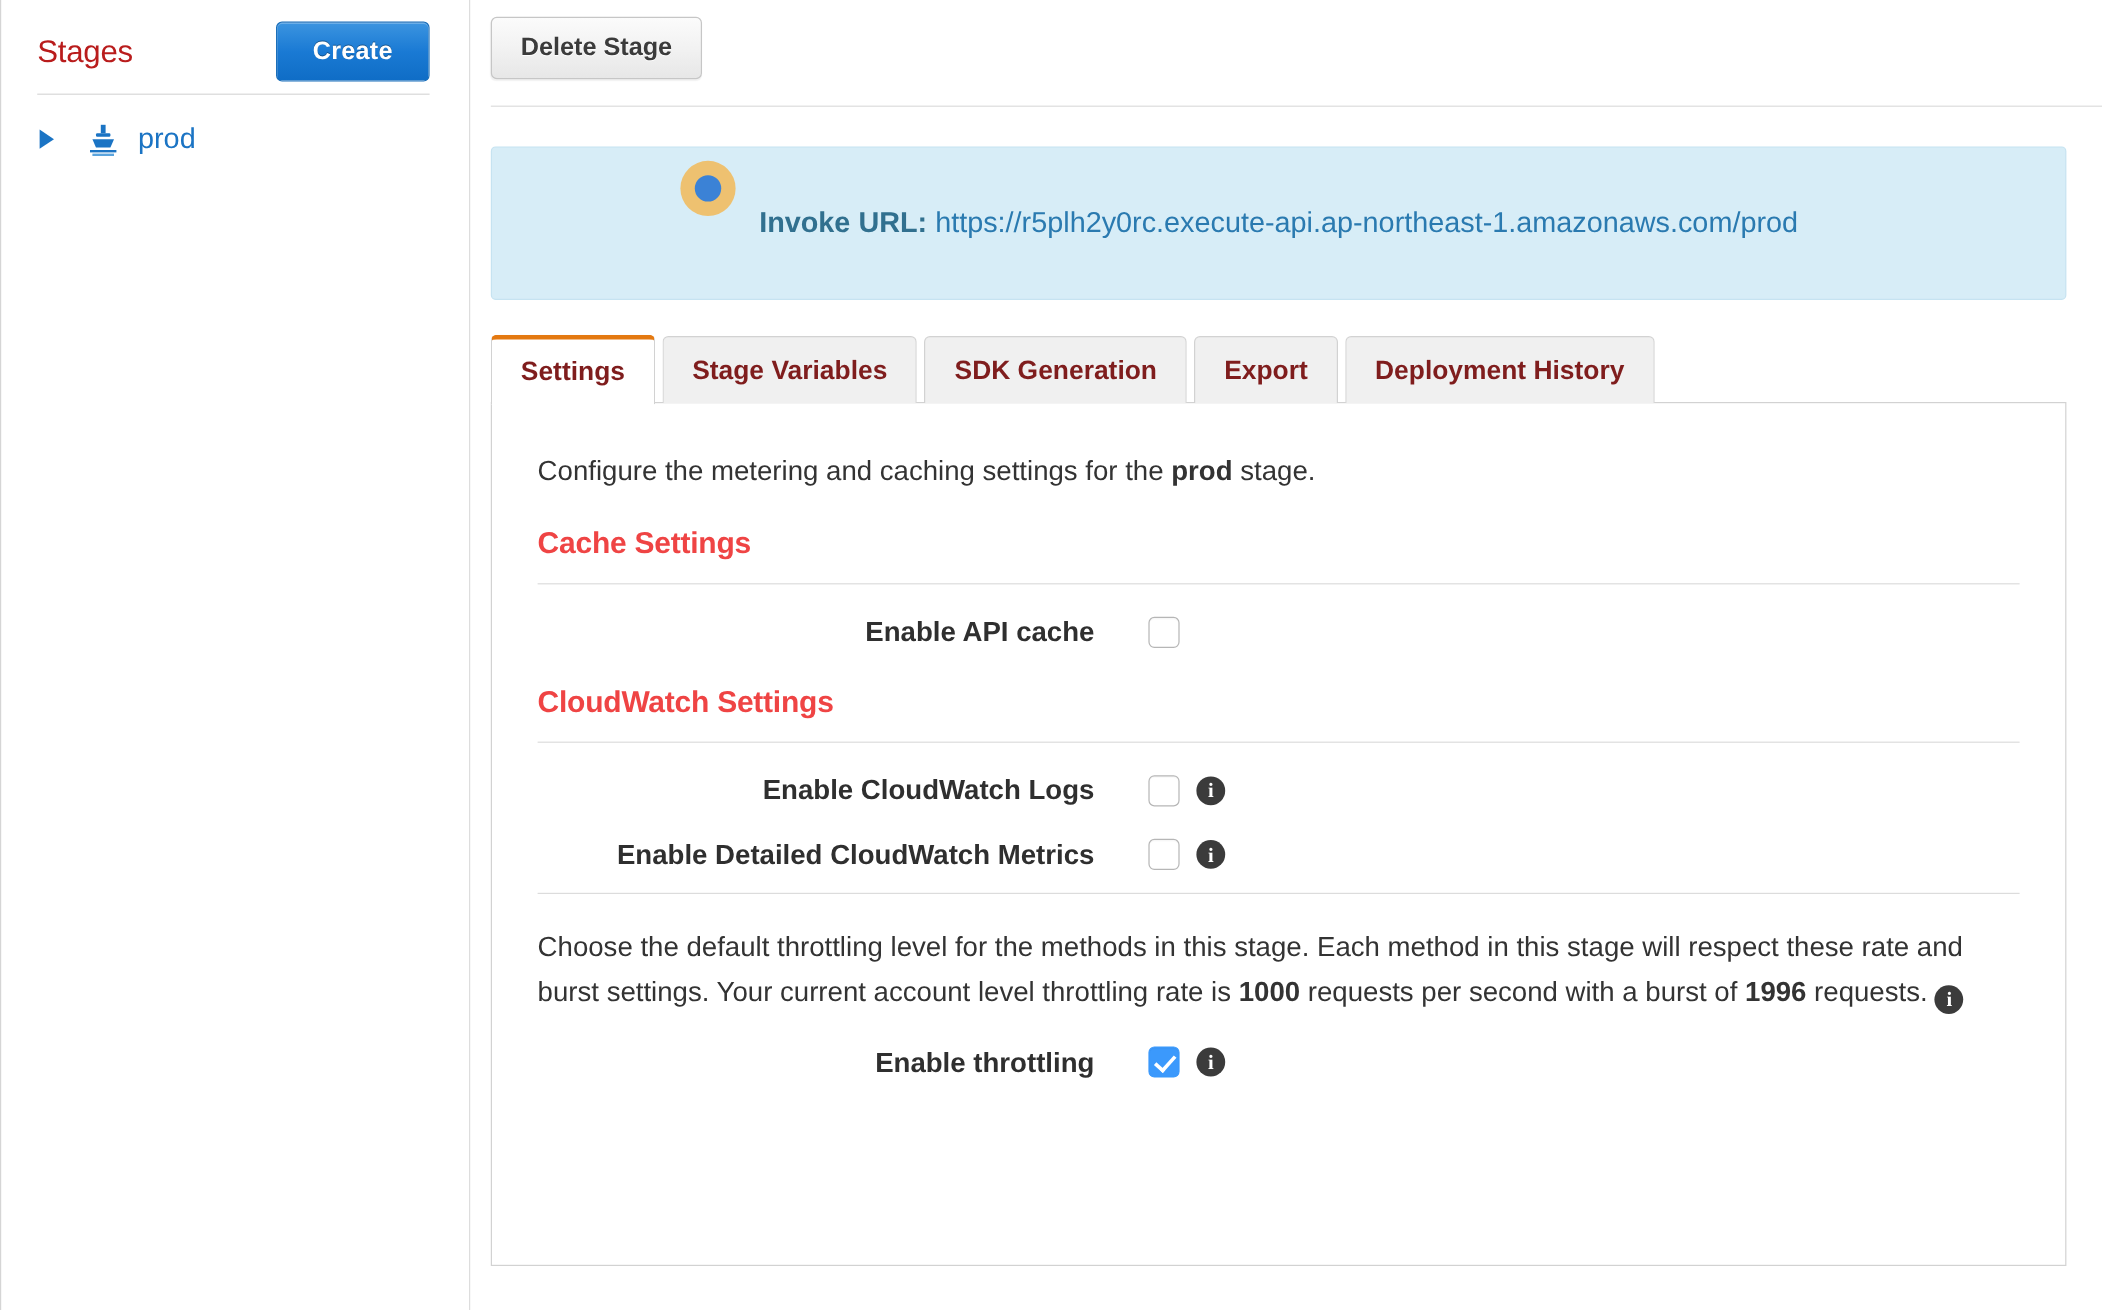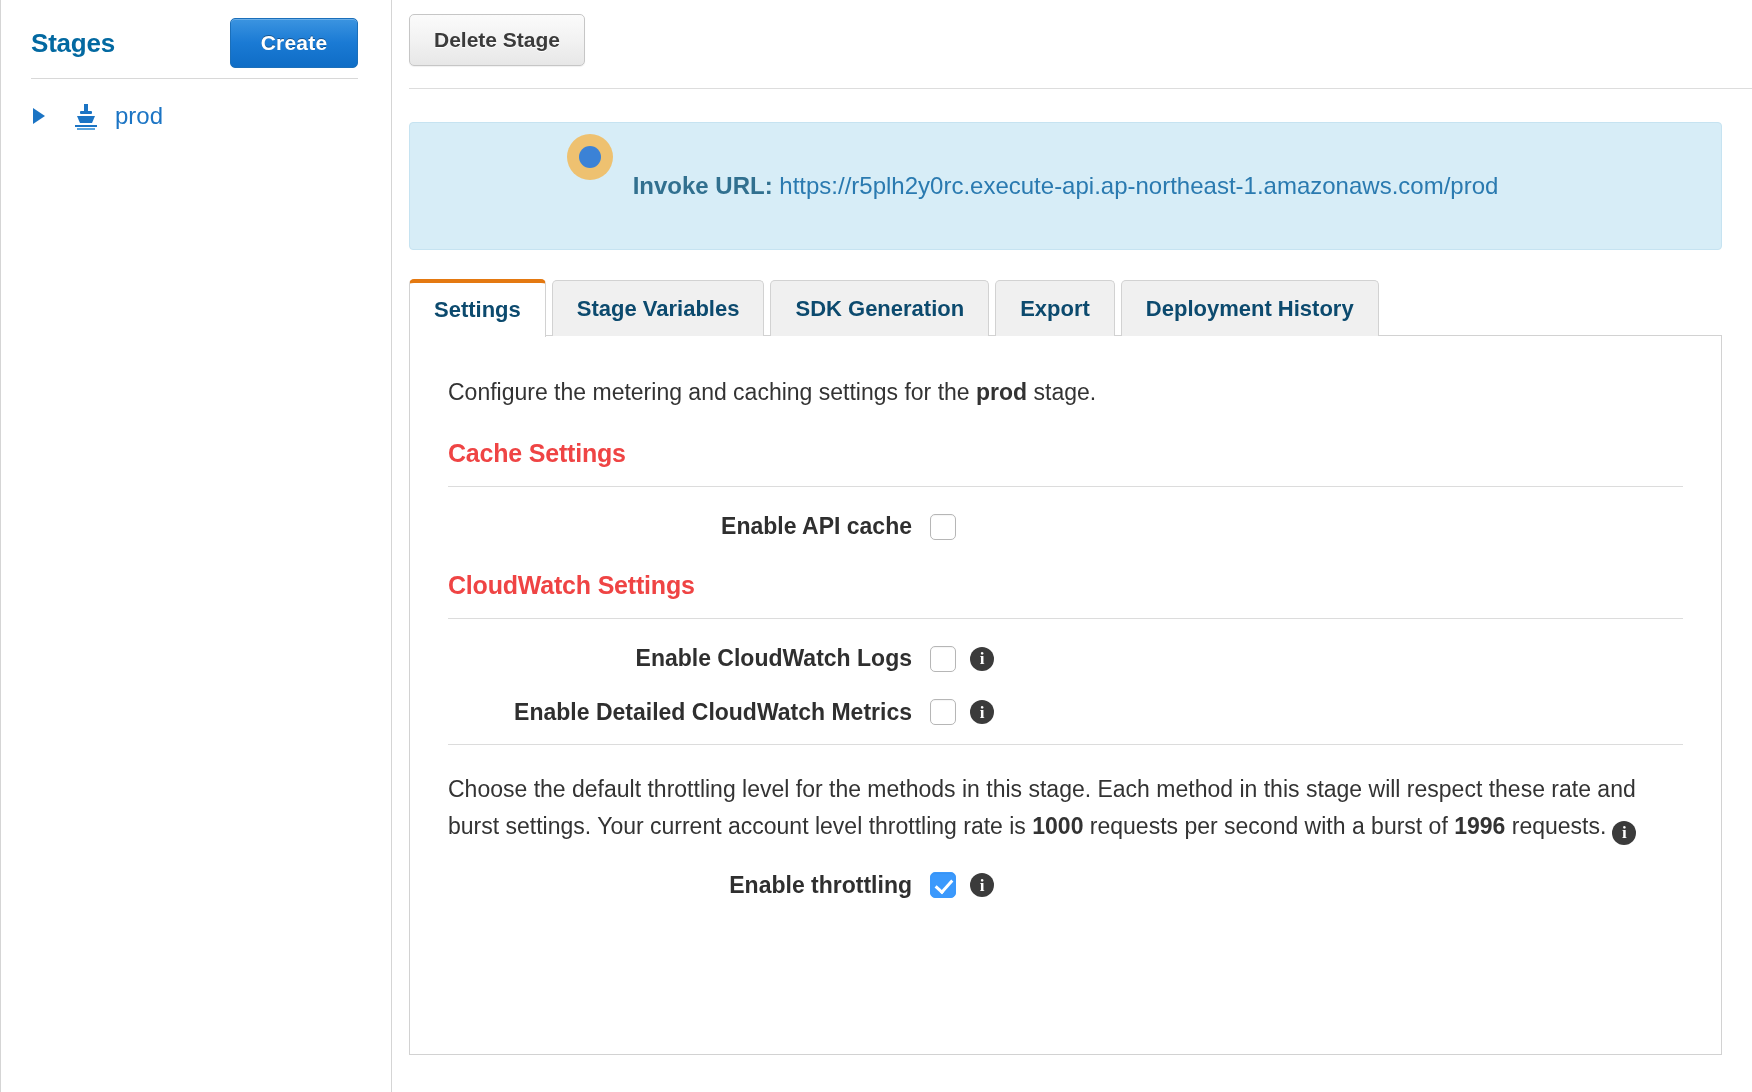--- a/index.html
+++ b/index.html
@@ -37,22 +37,22 @@
   }
   .stages-head {
     display: flex;
     align-items: center;
     justify-content: space-between;
     height: 78px;
     padding-top: 8px;
   }
   .stages-title {
     font-size: 26px;
-    color: #0369a1;
-    font-weight: 700;
+    color: #b91c1c;
+    font-weight: 400;
     letter-spacing: -0.2px;
   }
   .create-btn {
     display: inline-flex;
     align-items: center;
     justify-content: center;
     min-width: 128px;
     height: 50px;
     padding: 0 18px;
     border-radius: 5px;
@@ -178,21 +178,21 @@
     z-index: 2;
   }
   .tab {
     height: 56px;
     padding: 16px 24px;
     display: inline-flex;
     align-items: center;
     justify-content: center;
     font-size: 22px;
     font-weight: bold;
-    color: #0c4a6e;
+    color: #7f1d1d;
     background: #f0f0f0;
     border: 1px solid #d2d2d2;
     border-bottom: none;
     border-radius: 5px 5px 0 0;
     cursor: pointer;
     white-space: nowrap;
   }
   .tab.active {
     background: #ffffff;
     border-top: 4px solid #e47911;
@@ -234,20 +234,21 @@
     height: 1px;
     background: #dcdcdc;
     margin: 18px 0 0 0;
   }
 
   .field-row {
     display: flex;
     align-items: center;
     justify-content: flex-start;
     margin-top: 26px;
+    gap: 27px;
   }
   .field-label {
     width: 482px;
     text-align: right;
     font-size: 23px;
     font-weight: bold;
     color: #2f2f2f;
     padding-right: 18px;
     line-height: 1.2;
   }

